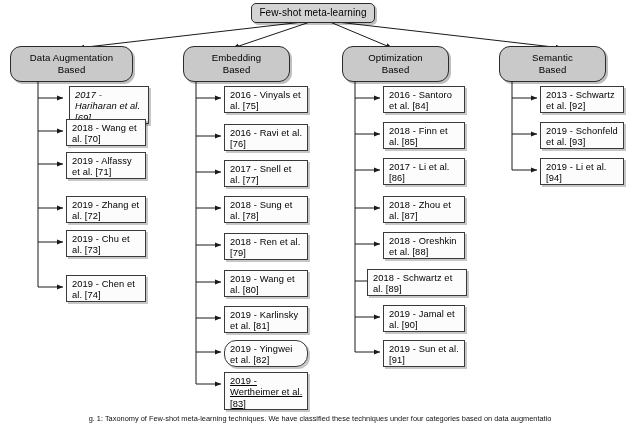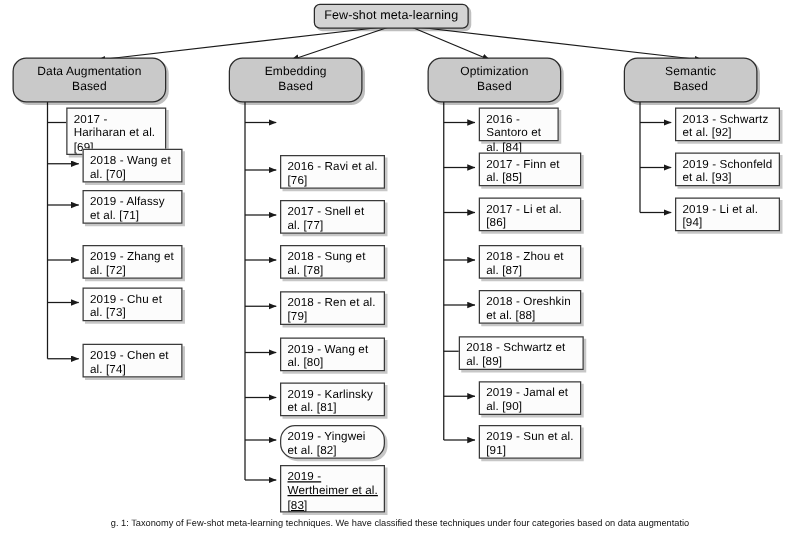--- a/index.html
+++ b/index.html
@@ -177,38 +177,39 @@
   <div class="node category" style="left:342px; top:46px; width:107px;">
     <div>Optimization</div>
     <div>Based</div>
   </div>
 
   <div class="node category" style="left:499px; top:46px; width:107px;">
     <div>Semantic</div>
     <div>Based</div>
   </div>
 
-  <div class="node leaf" style="left:53px; top:86px; width:80px; height:38px;"><span>2017 - Hariharan et al. [69]</span></div>
+  <div class="node leaf" style="left:69px; top:86px; width:80px; height:38px;font-style:italic;"><span>2017 - Hariharan et al. [69]</span></div>
   <div class="node leaf" style="left:66px; top:119px; width:80px; height:27px;"><span>2018 - Wang et al. [70]</span></div>
   <div class="node leaf" style="left:66px; top:152px; width:80px; height:27px;"><span>2019 - Alfassy et al. [71]</span></div>
   <div class="node leaf" style="left:66px; top:196px; width:80px; height:27px;"><span>2019 - Zhang et al. [72]</span></div>
   <div class="node leaf" style="left:66px; top:230px; width:80px; height:27px;"><span>2019 - Chu et al. [73]</span></div>
   <div class="node leaf" style="left:66px; top:275px; width:80px; height:27px;"><span>2019 - Chen et al. [74]</span></div>
 
+  <div class="node leaf" style="left:224px; top:86px; width:84px; height:27px;"><span>2016 - Vinyals et al. [75]</span></div>
   <div class="node leaf" style="left:224px; top:124px; width:84px; height:27px;"><span>2016 - Ravi et al. [76]</span></div>
   <div class="node leaf" style="left:224px; top:160px; width:84px; height:27px;"><span>2017 - Snell et al. [77]</span></div>
   <div class="node leaf" style="left:224px; top:196px; width:84px; height:27px;"><span>2018 - Sung et al. [78]</span></div>
   <div class="node leaf" style="left:224px; top:233px; width:84px; height:27px;"><span>2018 - Ren et al. [79]</span></div>
   <div class="node leaf" style="left:224px; top:270px; width:84px; height:27px;"><span>2019 - Wang et al. [80]</span></div>
   <div class="node leaf" style="left:224px; top:306px; width:84px; height:27px;"><span>2019 - Karlinsky et al. [81]</span></div>
   <div class="node leaf" style="left:224px; top:340px; width:84px; height:27px;border-radius:12px;"><span>2019 - Yingwei et al. [82]</span></div>
   <div class="node leaf" style="left:224px; top:372px; width:84px; height:38px;text-decoration:underline;"><span>2019 - Wertheimer et al. [83]</span></div>
 
-  <div class="node leaf" style="left:383px; top:86px; width:64px; height:27px;"><span>2016 - Santoro et al. [84]</span></div>
-  <div class="node leaf" style="left:383px; top:122px; width:82px; height:27px;"><span>2017 - Finn et al. [85]</span></div>
+  <div class="node leaf" style="left:383px; top:86px; width:82px; height:27px;"><span>2016 - Santoro et al. [84]</span></div>
+  <div class="node leaf" style="left:383px; top:122px; width:82px; height:27px;"><span>2018 - Finn et al. [85]</span></div>
   <div class="node leaf" style="left:383px; top:158px; width:82px; height:27px;"><span>2017 - Li et al. [86]</span></div>
   <div class="node leaf" style="left:383px; top:196px; width:82px; height:27px;"><span>2018 - Zhou et al. [87]</span></div>
   <div class="node leaf" style="left:383px; top:232px; width:82px; height:27px;"><span>2018 - Oreshkin et al. [88]</span></div>
   <div class="node leaf" style="left:367px; top:269px; width:100px; height:27px;"><span>2018 - Schwartz et al. [89]</span></div>
   <div class="node leaf" style="left:383px; top:305px; width:82px; height:27px;"><span>2019 - Jamal et al. [90]</span></div>
   <div class="node leaf" style="left:383px; top:340px; width:82px; height:27px;"><span>2019 - Sun et al. [91]</span></div>
 
   <div class="node leaf" style="left:540px; top:86px; width:84px; height:27px;"><span>2013 - Schwartz et al. [92]</span></div>
   <div class="node leaf" style="left:540px; top:122px; width:84px; height:27px;"><span>2019 - Schonfeld et al. [93]</span></div>
   <div class="node leaf" style="left:540px; top:158px; width:84px; height:27px;"><span>2019 - Li et al. [94]</span></div>

